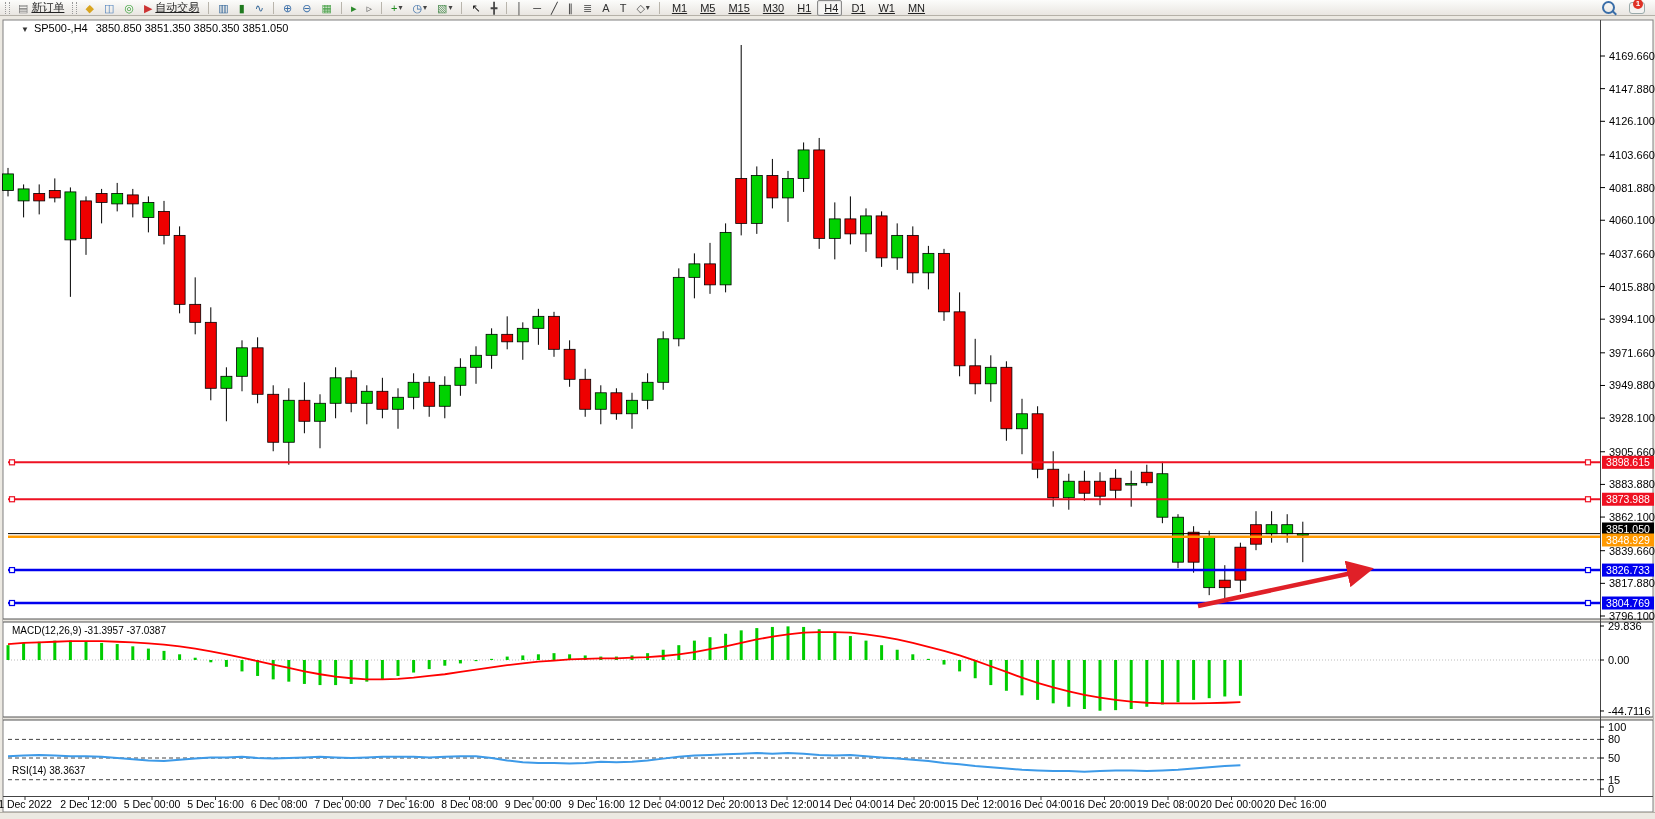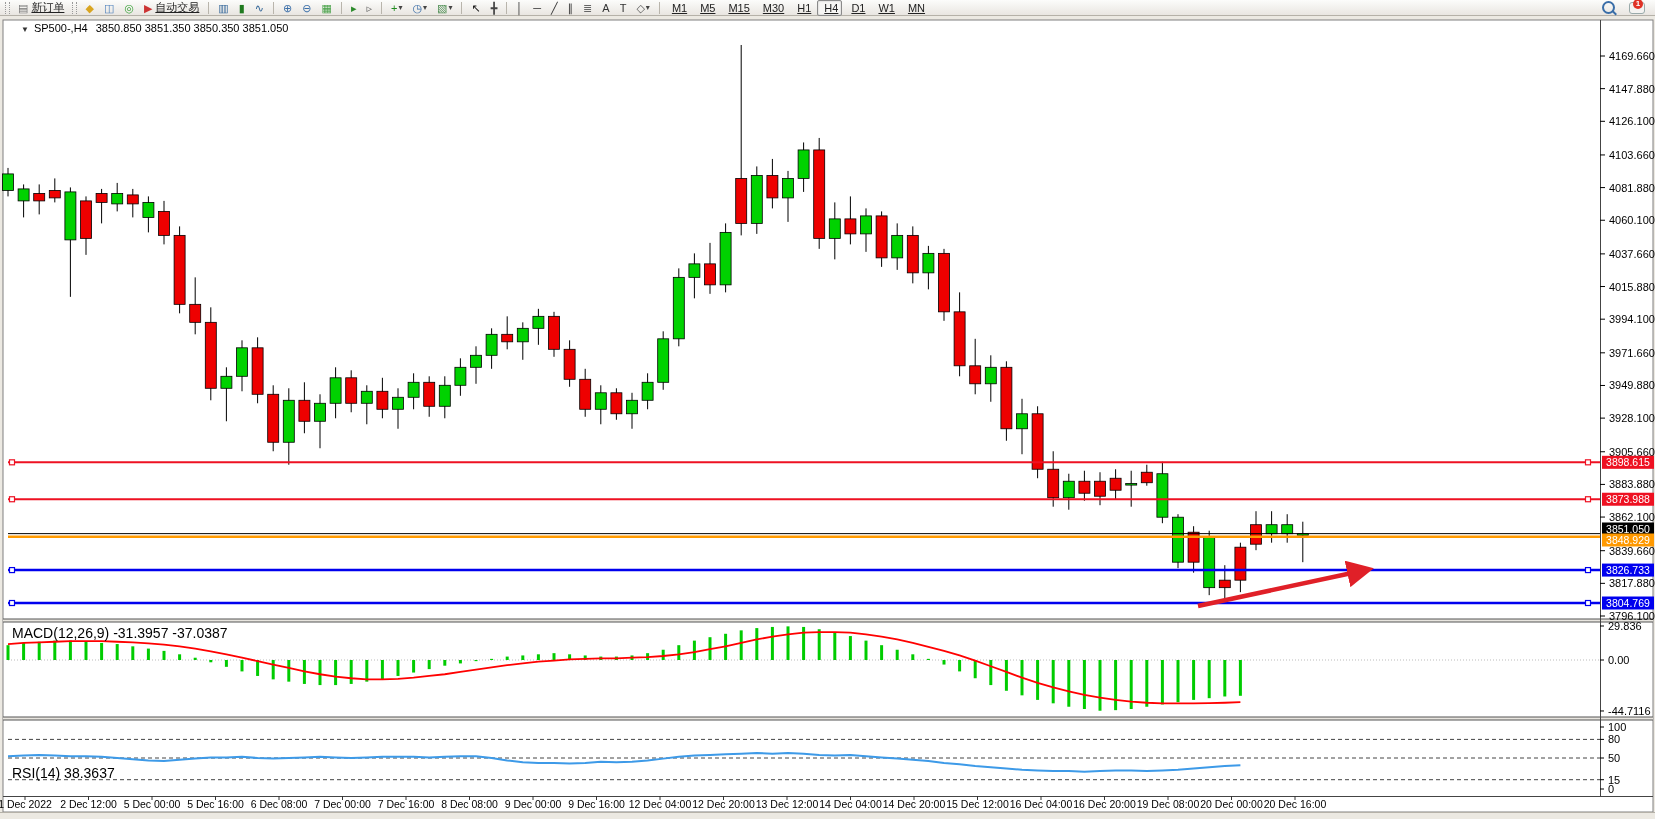--- a/index.html
+++ b/index.html
@@ -15,21 +15,21 @@
   .tf.active{border:1px solid #8a8a8a;background:#f7f6f4;box-shadow:inset 0 0 2px #bbb;justify-content:flex-end;}
   .tb-right{margin-left:auto;display:inline-flex;align-items:center;margin-right:8px;}
   .lens{position:relative;width:9px;height:9px;border:2px solid #3a6ea8;border-radius:50%;display:inline-block;margin-right:14px;}
   .lens:after{content:"";position:absolute;width:5px;height:2px;background:#3a6ea8;transform:rotate(45deg);left:8px;top:9px;}
   .chat{position:relative;width:14px;height:10px;background:#f4f3f1;border:1px solid #9aa;border-radius:3px;display:inline-block;}
   .chat .badge{position:absolute;top:-4px;left:3px;width:10px;height:10px;background:#e03226;color:#fff;font-size:8px;line-height:10px;text-align:center;border-radius:50%;font-weight:bold;}
   
   .win-header{position:absolute;top:22px;left:21px;height:13px;font-size:11px;color:#000;z-index:5;}
   .win-header .tri{font-size:8px;color:#333;margin-right:5px;}
   .win-header b{font-weight:normal;margin-right:8px;}
-  .pane-label{position:absolute;font-size:14px;color:#000;z-index:5;}
+  .pane-label{position:absolute;font-size:10px;color:#000;z-index:5;}
   svg{position:absolute;top:0;left:0;}
   svg text{font-family:"Liberation Sans",sans-serif;}
 </style>
 </head>
 <body>
 
 <div class="toolbar" id="toolbar">
   <span class="tb-grip"></span>
     <span class="tb-btn">
       <span class="g" style="color: rgb(119, 119, 119);">▤</span>

